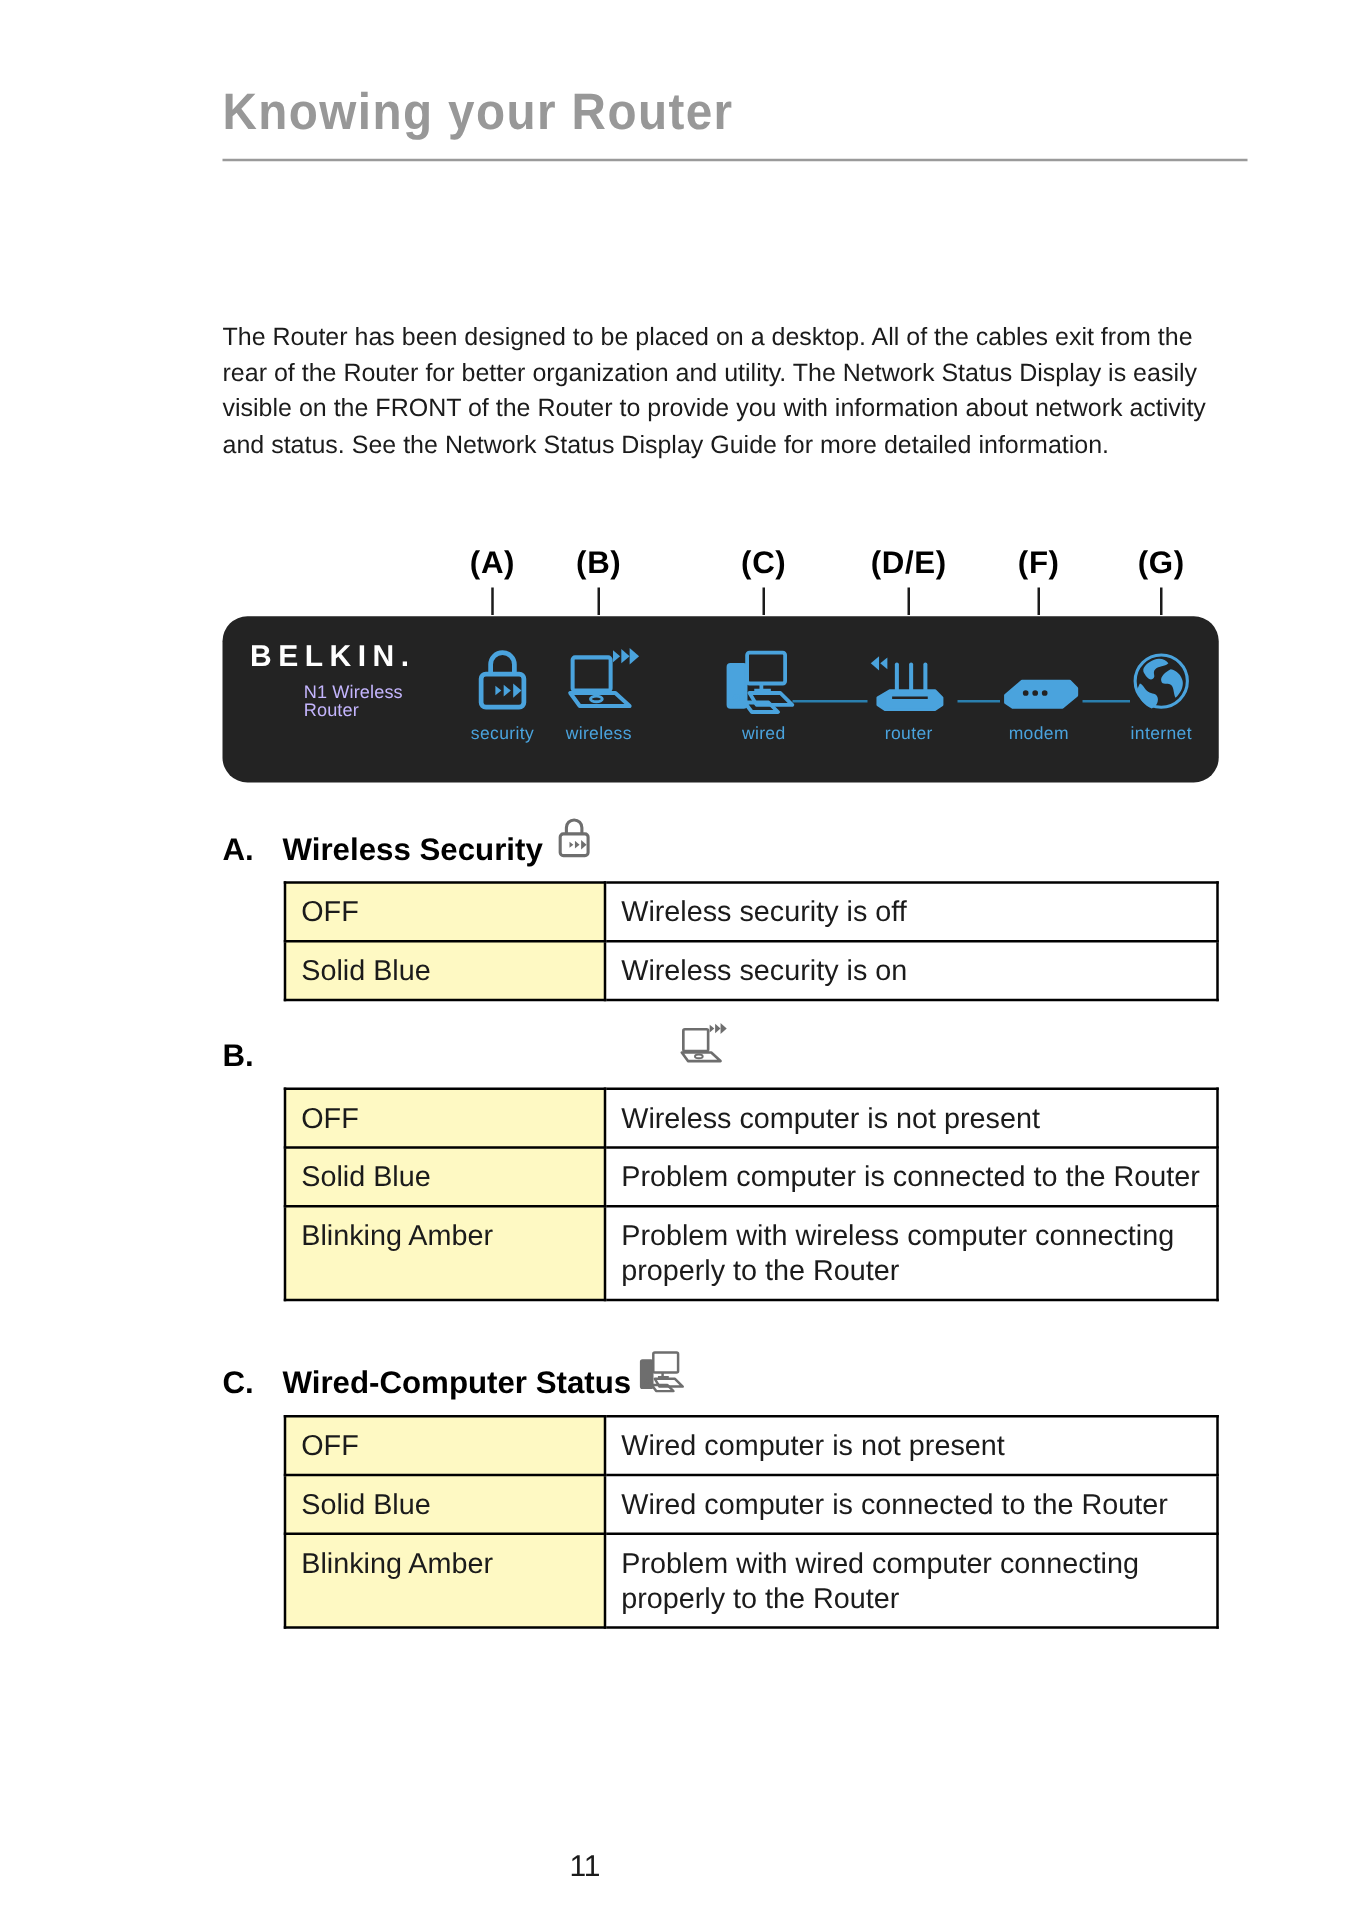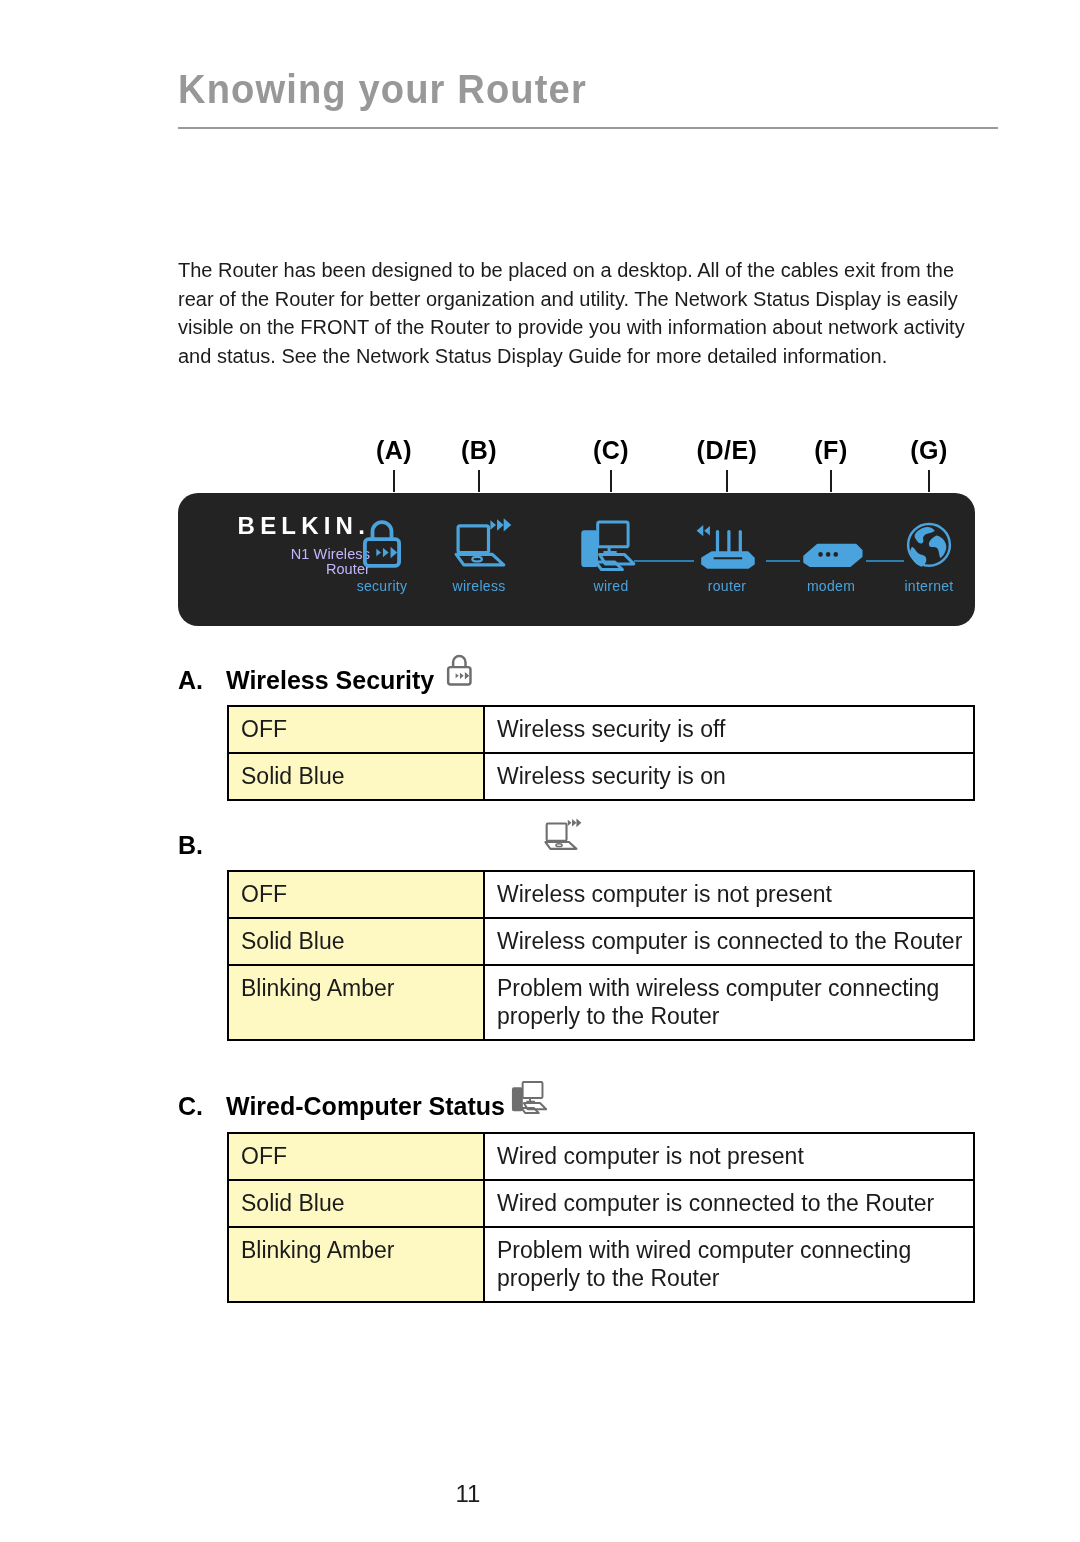--- a/index.html
+++ b/index.html
@@ -59,21 +59,20 @@
   #router-panel {
     position:absolute;
     left:178px; top:493px;
     width:797px; height:133px;
     background:#232323;
     border-radius:20px;
   }
   #belkin-logo {
     position:absolute; left:22px; top:21px;
     width:170px;
-    text-align:right;
   }
   #belkin-wordmark {
     color:#ffffff; font-size:24px; font-weight:bold;
     letter-spacing:5.2px; line-height:1;
   }
   #belkin-model {
     color:#c4b5fd; font-size:14.5px; margin-top:9px; line-height:1;
     letter-spacing:0.1px;
     margin-left:43px;
   }
@@ -167,21 +166,21 @@
     <line x1="588" y1="68" x2="622" y2="68" stroke="#2a7fae" stroke-width="2"></line>
     <line x1="688" y1="68" x2="726" y2="68" stroke="#2a7fae" stroke-width="2"></line>
   </svg>
 
   <div id="belkin-logo">
     <div id="belkin-wordmark">BELKIN.</div>
     <div id="belkin-model">N1 Wireless Router</div>
   </div>
 
   <div id="led-layer">
-      <div class="led-group" style="left: 204px;">
+      <div class="led-group" style="left: 224px;">
         <div class="led-art">
           <svg width="68.39999999999999" height="57" viewBox="0 0 72 60">
       <g fill="none" stroke="#4aa3dd" stroke-width="4">
         <path d="M26 26 v-8 a10 10 0 0 1 20 0 v8"></path>
         <rect x="18" y="26" width="36" height="28" rx="4"></rect>
       </g>
       <g fill="#4aa3dd">
         <path d="M30 36 l5 4 l-5 4 z"></path>
         <path d="M37 35 l6 5 l-6 5 z"></path>
         <path d="M45 34 l7 6 l-7 6 z"></path>
@@ -319,21 +318,21 @@
         </svg></span>
     </div>
     <table class="status-table" style="top: 870px;">
       <tbody>
         <tr>
           <td class="state">OFF</td>
           <td class="desc">Wireless computer is not present</td>
         </tr>
         <tr>
           <td class="state">Solid Blue</td>
-          <td class="desc">Wireless computer is connected to the Router</td>
+          <td class="desc">Problem computer is connected to the Router</td>
         </tr>
         <tr>
           <td class="state">Blinking Amber</td>
           <td class="desc">Problem with wireless computer connecting properly to the Router</td>
         </tr>
       </tbody>
     </table>
     <div class="section-heading" style="top: 1089px;">
       <span class="sec-letter">C.</span>
       <span class="sec-title">Wired-Computer Status</span>

